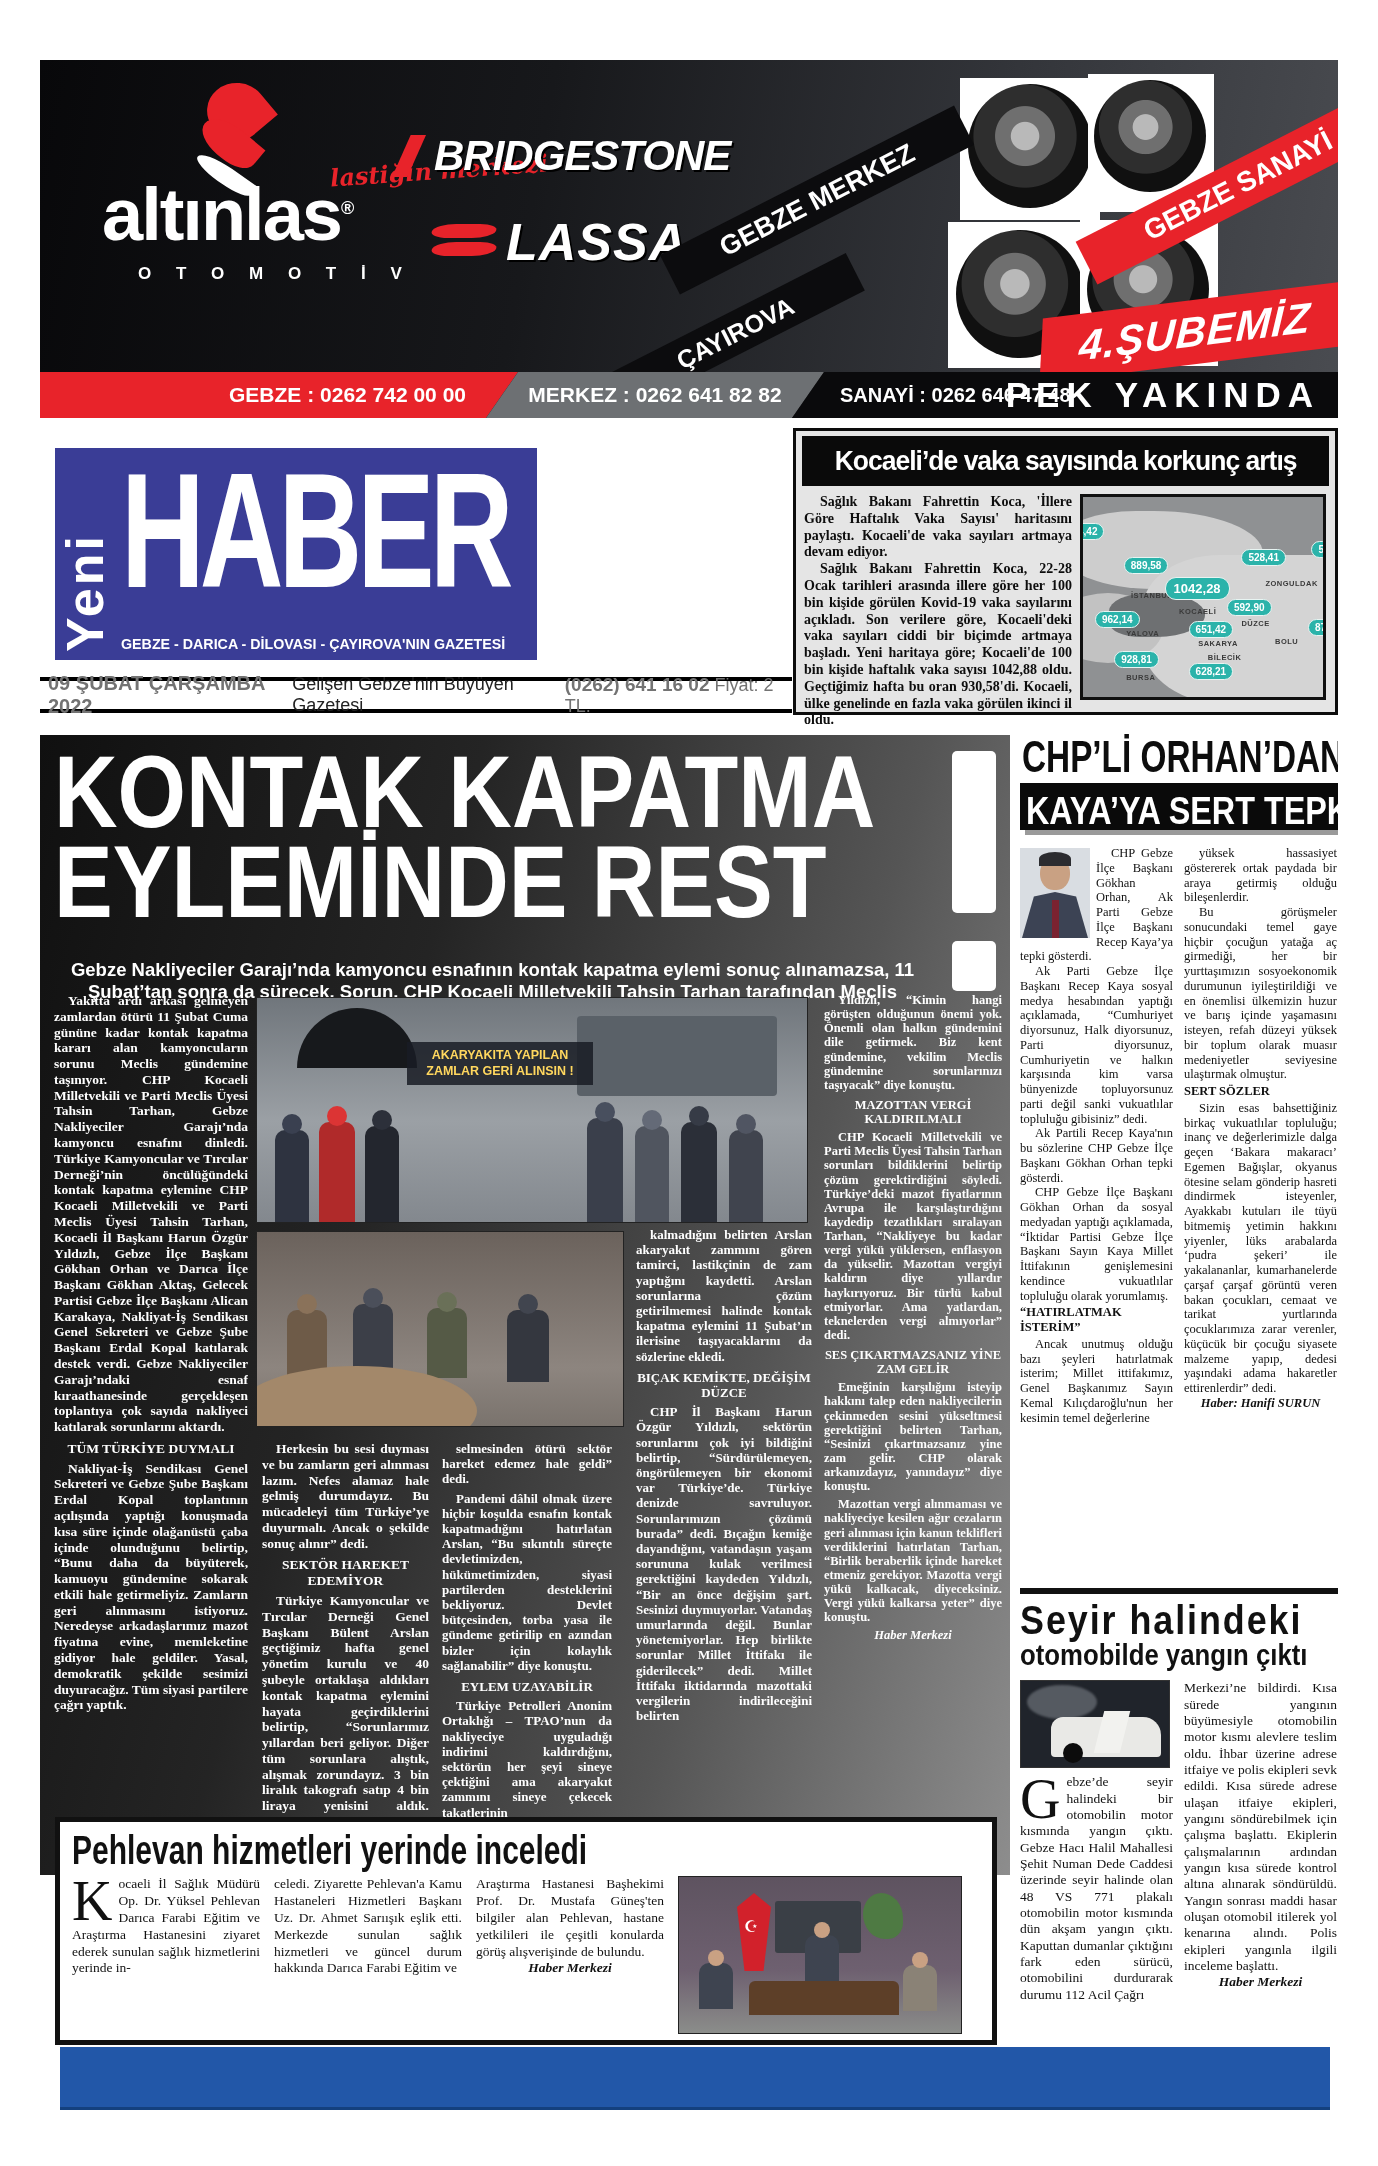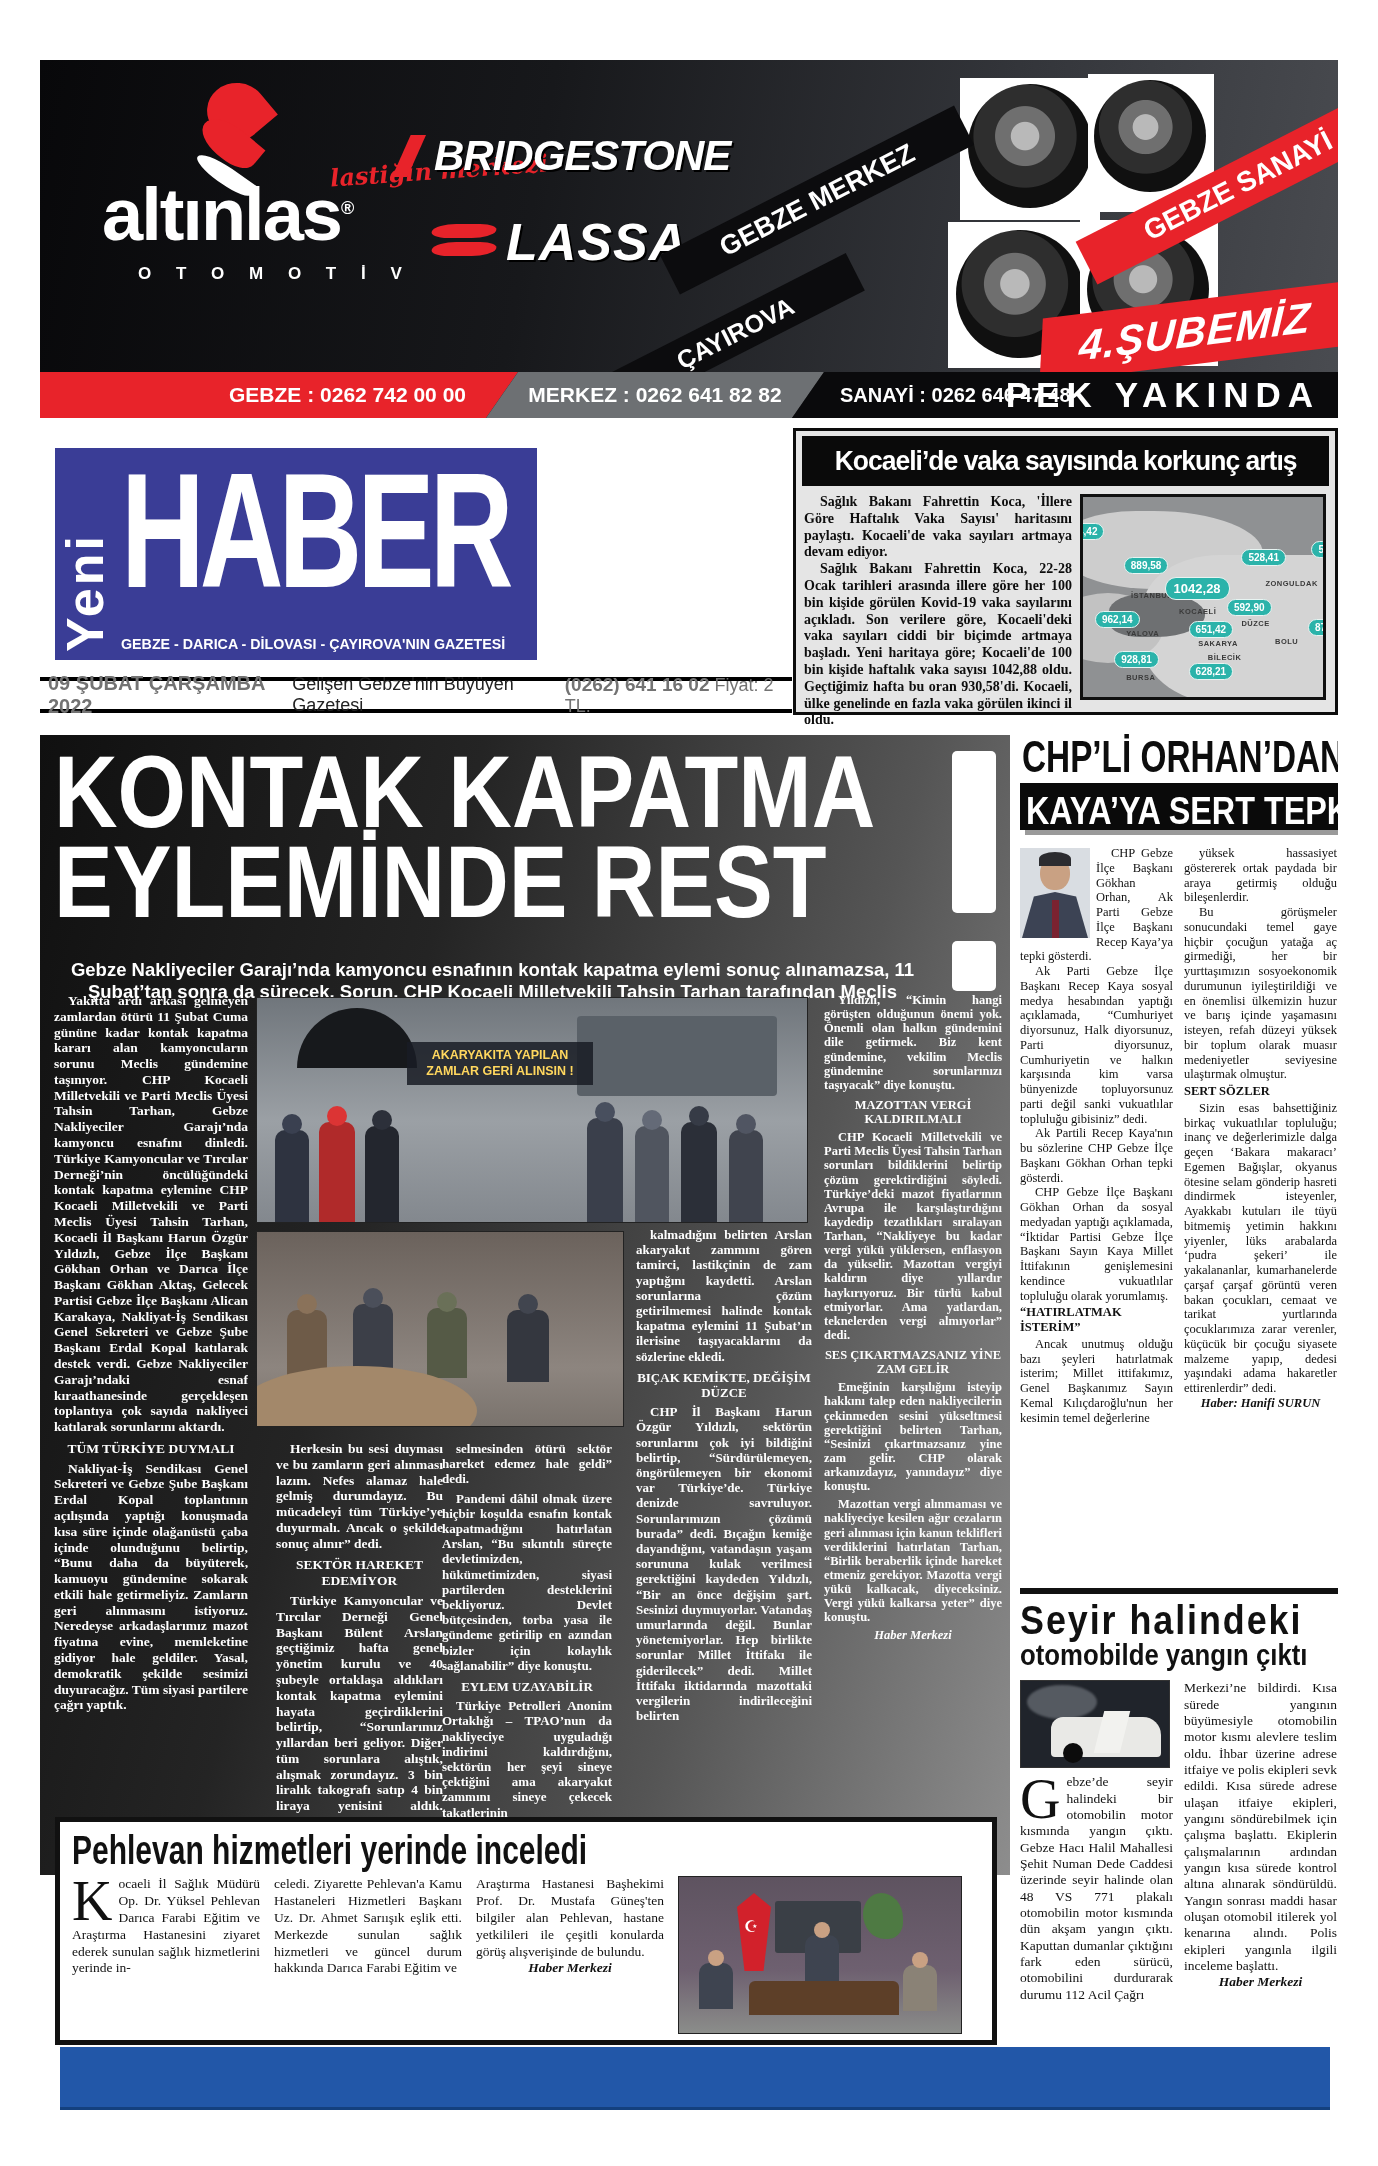--- a/index.html
+++ b/index.html
@@ -92,21 +92,21 @@
   #bang{position:absolute;right:12px;top:16px;width:48px;height:240px;}
   #bang .bar{position:absolute;left:2px;top:0;width:44px;height:162px;background:#fff;border-radius:5px;}
   #bang .dot{position:absolute;left:2px;bottom:0;width:44px;height:50px;background:#fff;border-radius:5px;}
   #deck{position:absolute;left:30px;right:95px;top:202px;text-align:center;font-size:18.5px;font-weight:bold;
         line-height:1.2;color:#fff;margin-top:22px;}
   .m-col{position:absolute;font-family:"Liberation Serif",serif;font-weight:600;text-align:justify;
          overflow:hidden;}
   .m-col p{margin:0 0 4px;text-indent:14px;}
   .m-col h4{margin:6px 0 4px;text-align:center;font-size:inherit;font-weight:bold;text-indent:0;}
   #m-col1{left:14px;top:258px;width:194px;height:806px;font-size:13.5px;line-height:1.17;}
-  #m-col2{left:236px;top:706px;width:167px;height:430px;font-size:13.5px;line-height:1.17;}
+  #m-col2{left:222px;top:706px;width:167px;height:430px;font-size:13.5px;line-height:1.17;}
   #m-col3{left:402px;top:706px;width:170px;height:430px;font-size:13px;line-height:1.17;}
   #m-col4{left:596px;top:492px;width:176px;height:640px;font-size:13px;line-height:1.17;}
   #m-col5{left:784px;top:258px;width:178px;height:882px;font-size:12.5px;line-height:1.13;}
   .byline{text-align:center;font-style:italic;font-weight:bold;text-indent:0 !important;}
   
   #m-photo1{left:216px;top:262px;width:552px;height:226px;overflow:hidden;
             background:linear-gradient(#70767c 0%,#9ba0a5 55%,#83888e 100%);border:1px solid #222;box-sizing:border-box;}
   #m-photo1 .umbrella{position:absolute;left:40px;top:10px;width:120px;height:60px;background:#17191c;
             border-radius:120px 120px 0 0;}
   #m-photo1 .truck{position:absolute;right:30px;top:18px;width:200px;height:80px;background:#5a6168;border-radius:4px;}

